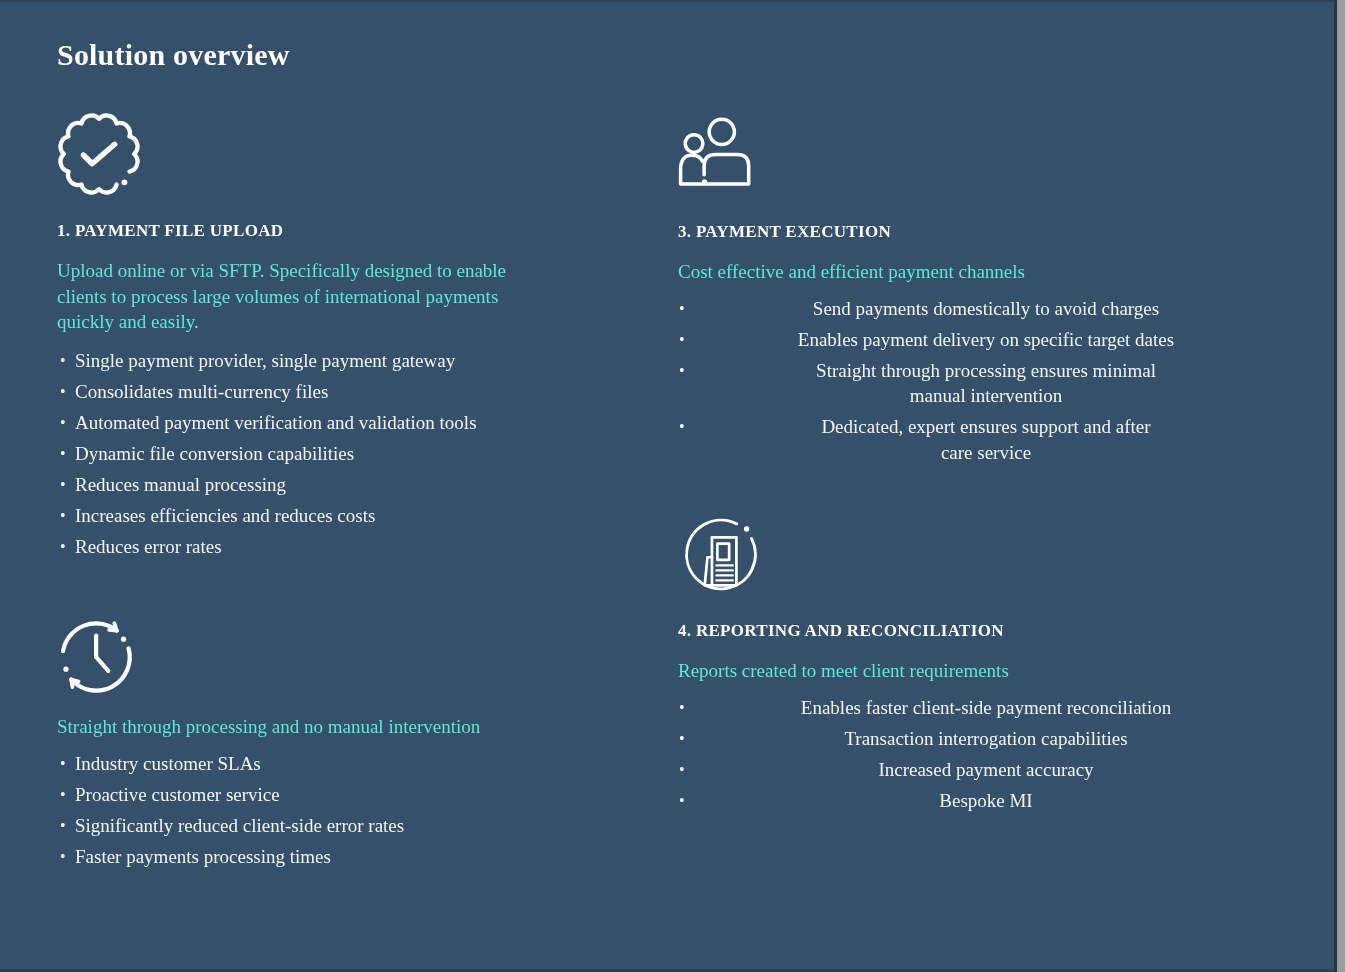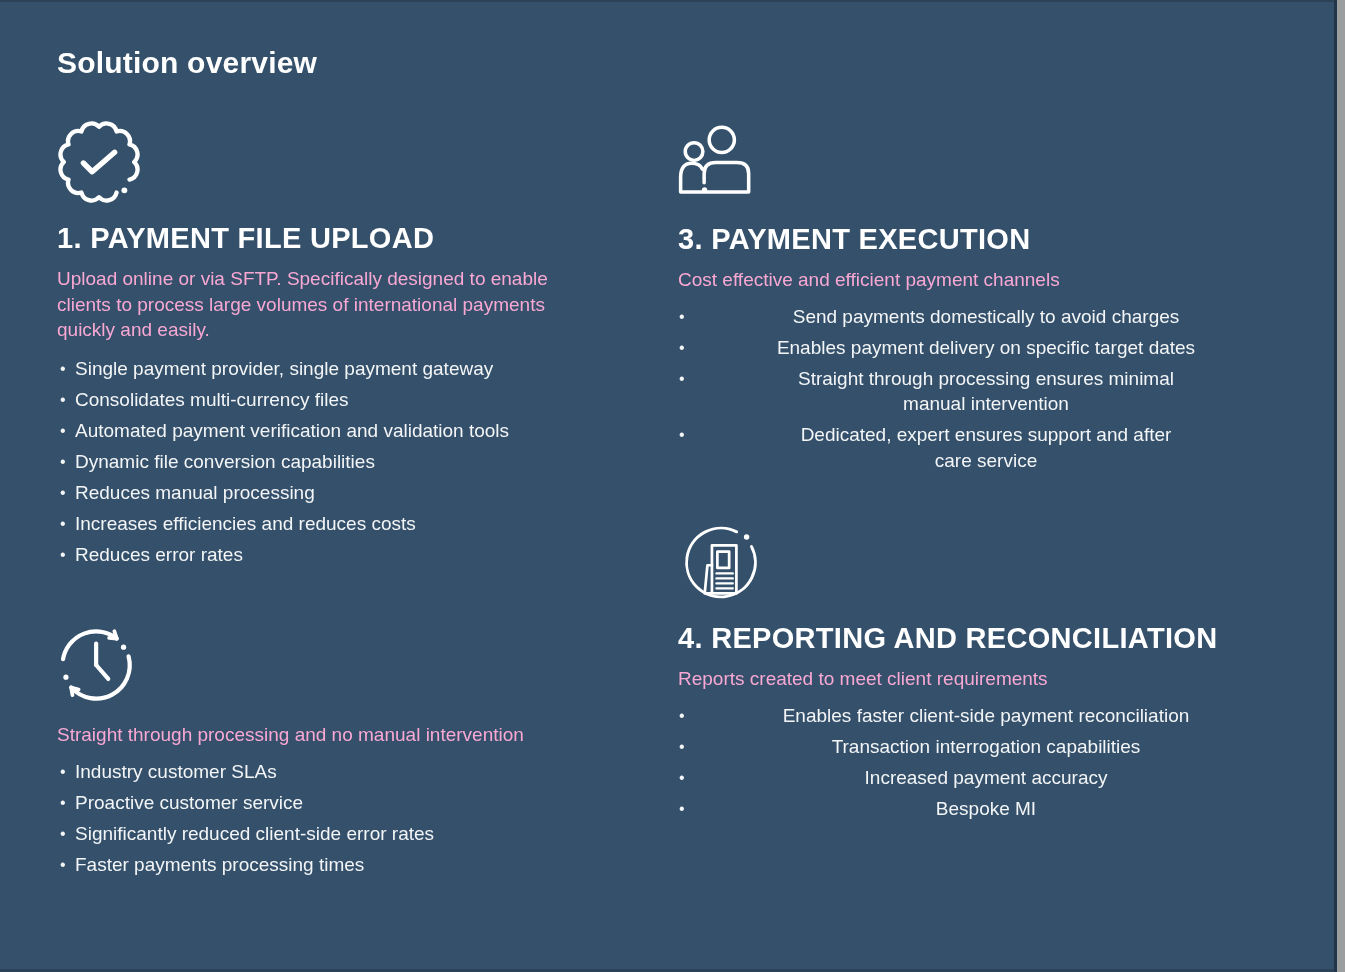--- a/index.html
+++ b/index.html
@@ -20,49 +20,49 @@
     background:#233649;
   }
   .page-edge-top {
     position:absolute; top:0; left:0; right:11px; height:2px;
     background:#2C4256;
   }
   .page-edge-bottom {
     position:absolute; bottom:0; left:0; right:11px; height:3px;
     background:#2C4256;
   }
-  .col { position:absolute; top:8px; width:600px; }
+  .col { position:absolute; top:0; width:600px;font-family:Liberation Serif, serif; }
   .col-left  { left:57px; }
   .col-right { left:678px; }
 
   .doc-title {
     margin:38px 0 0 0;
     font-size:30px; line-height:34px; font-weight:bold;
     letter-spacing:0.2px;
   }
   .icon-box { height:84px; display:flex; align-items:center; }
   .icon-box svg { display:block; }
   .m-icon1 { margin-top:40px; }
   .m-icon2 { margin-top:56px; }
   .m-icon3 { margin-top:110px; }
   .m-icon4 { margin-top:48px; }
 
   .section-title {
     margin:22px 0 0 0;
-    font-size:29px; line-height:25px; font-weight:bold;
+    font-size:17px; line-height:25px; font-weight:bold;
     letter-spacing:0.3px;
   }
   .mt-title-2 { margin-top:20px; }
   .mt-title-3 { margin-top:25px; }
   .mt-title-4 { margin-top:21px; }
 
   .section-desc {
     margin:15px 0 0 0;
     font-size:19px; line-height:25.5px;
-    color:#f9a8d4;
+    color:#5eead4;
     white-space:pre-line;
   }
   .mt-desc-2 { }
 
   ul.bullets {
     margin:13px 0 0 0; padding:0; list-style:none;
   }
   ul.mt-list-2 { margin-top:11px; }
   ul.bullets li {
     position:relative;

